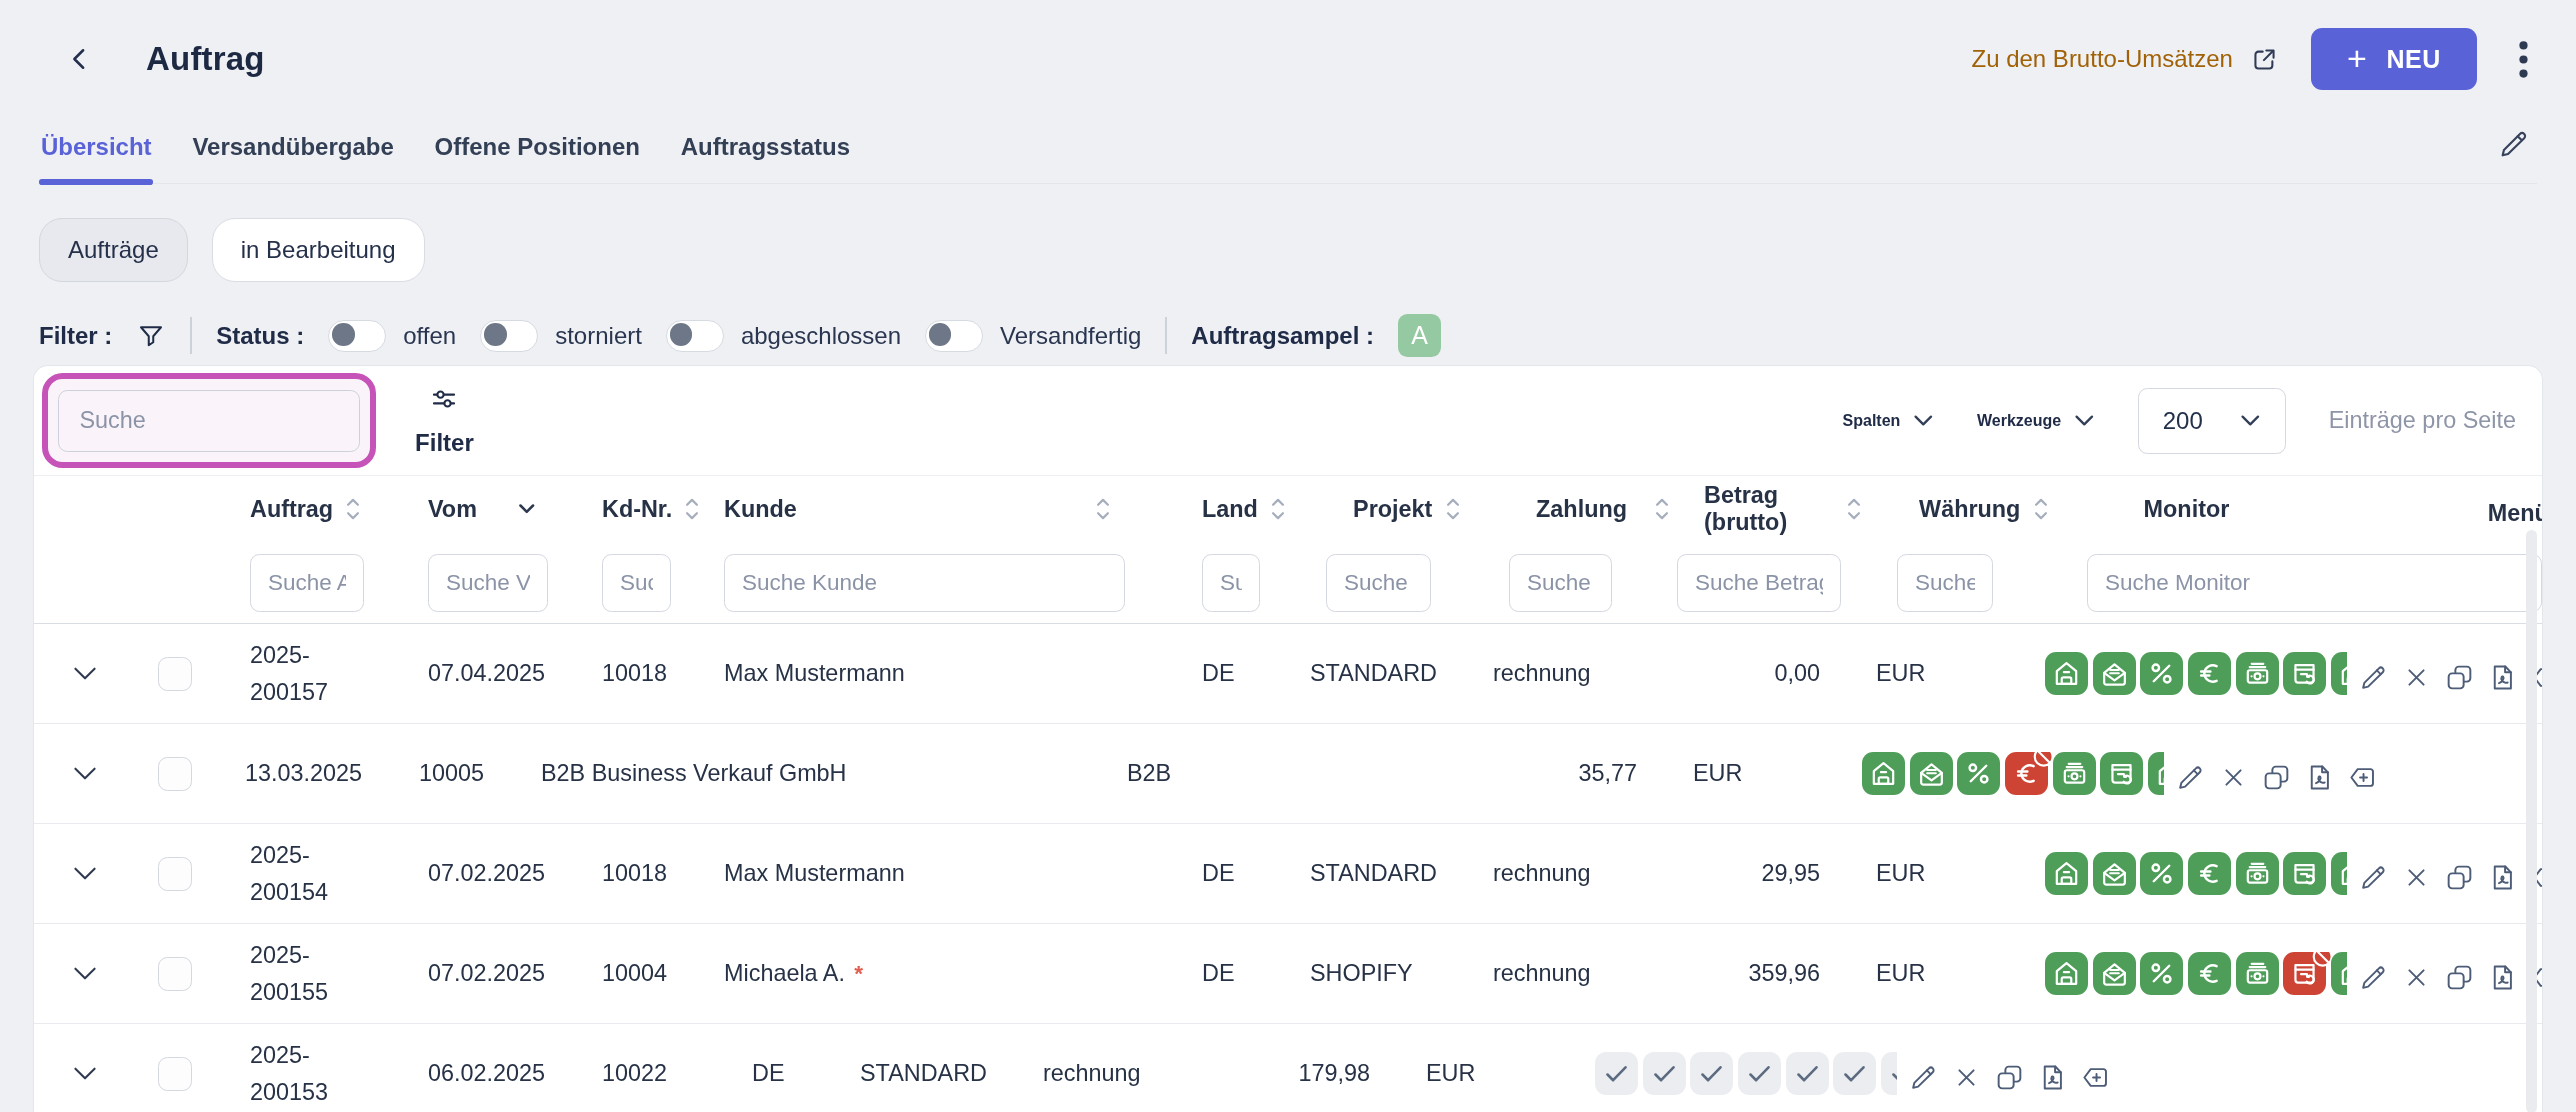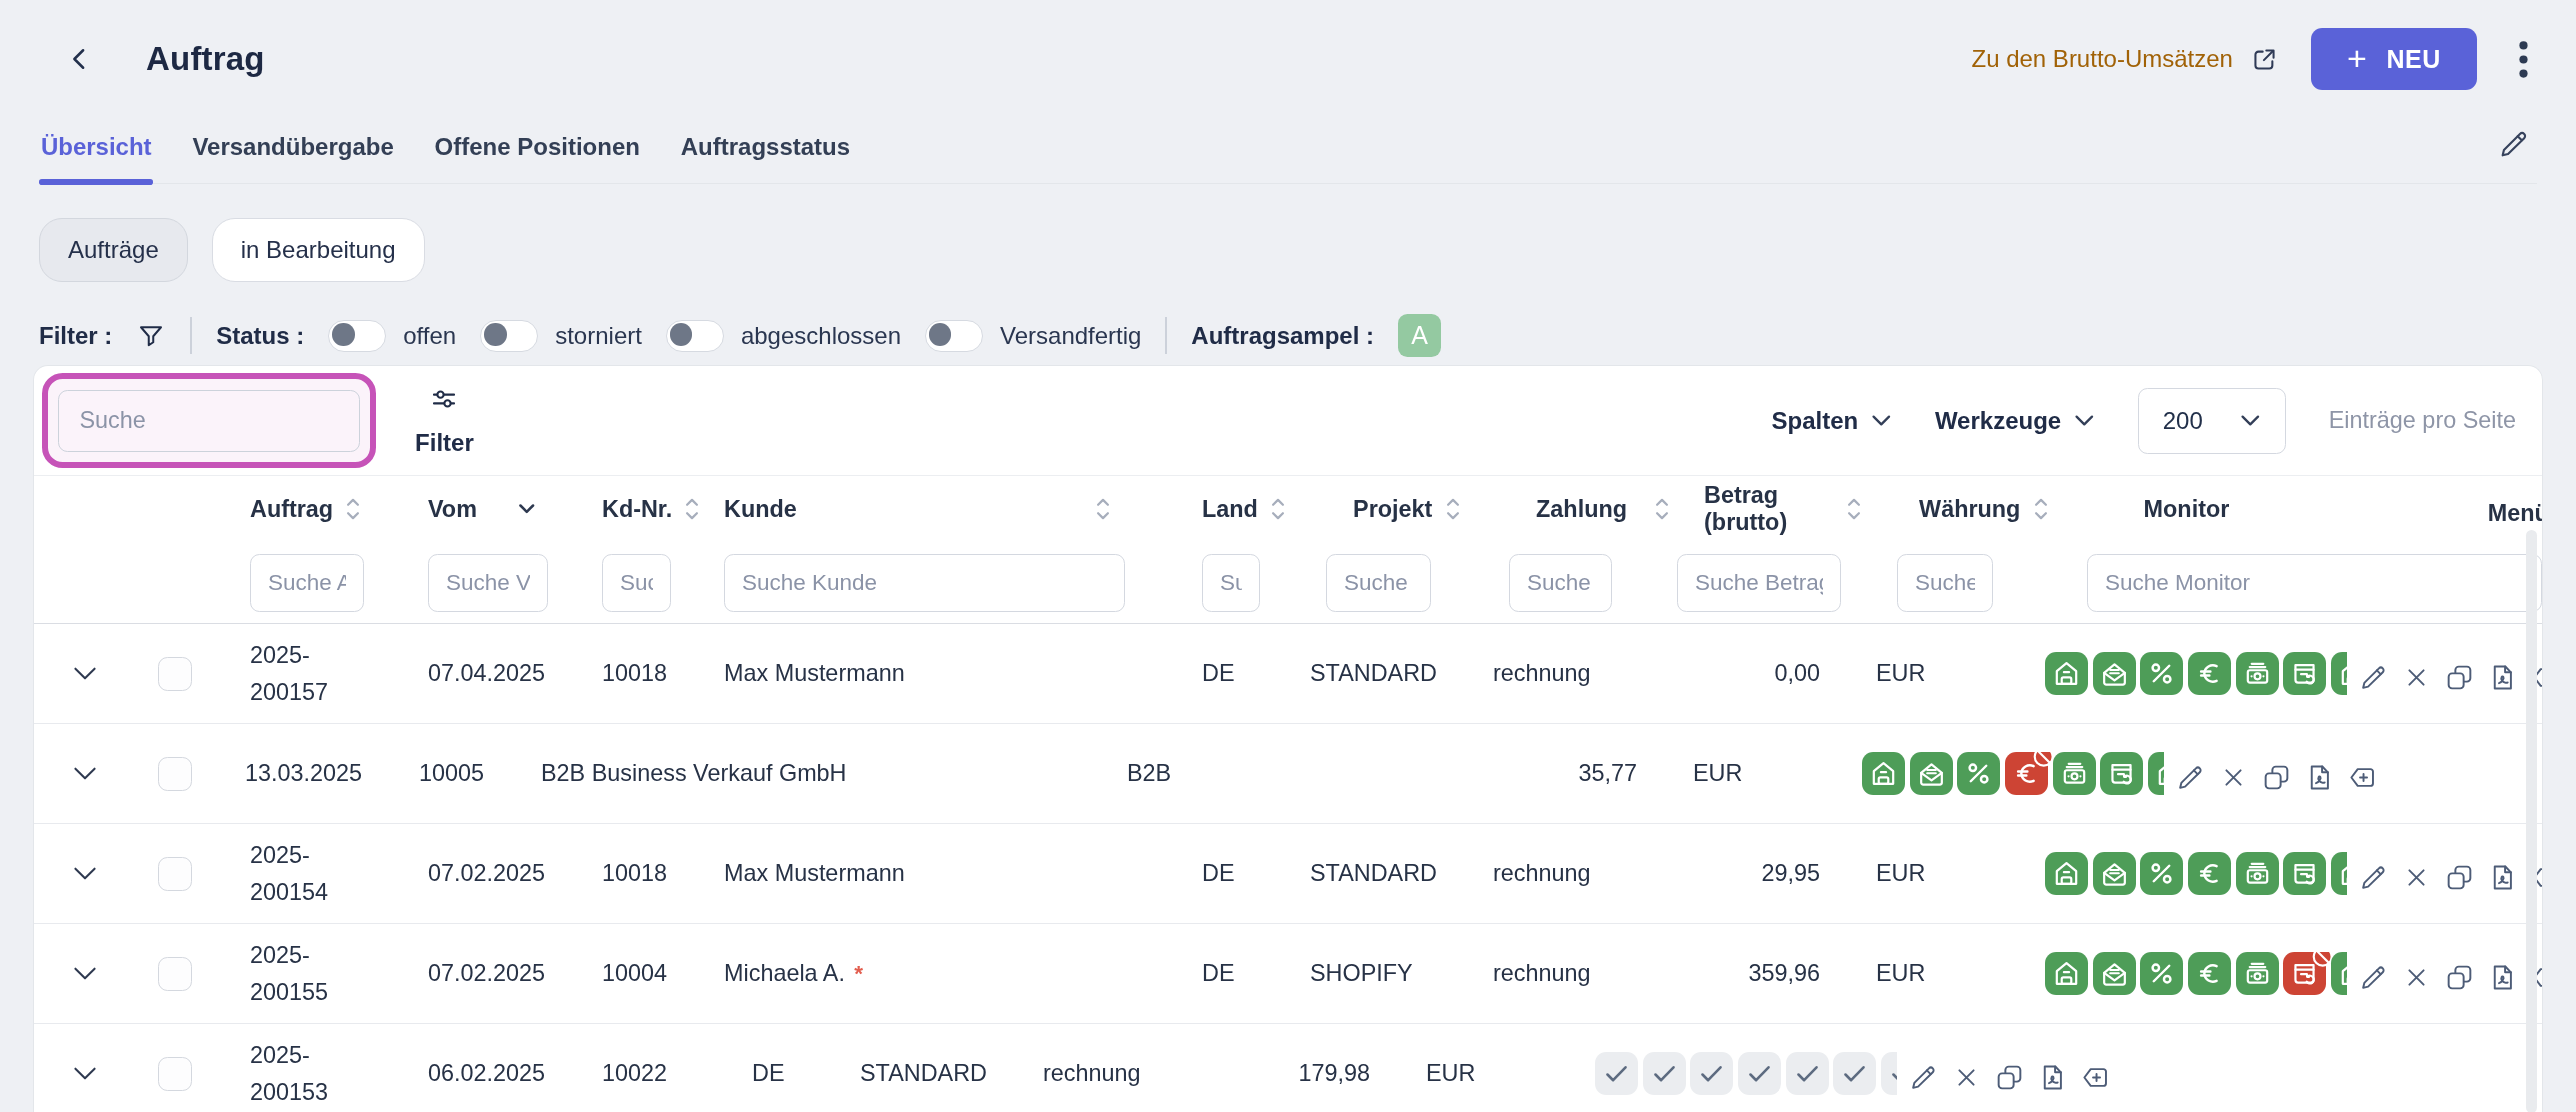--- a/index.html
+++ b/index.html
@@ -46,21 +46,21 @@
   
   .card { position:absolute; left:33px; right:33px; top:365px; bottom:0; background:#fff; border:1.9px solid #e3e6ea; border-bottom:none; border-radius:15px 15px 0 0; overflow:hidden; }
   .scrollbar { position:absolute; right:4.7px; top:164px; bottom:0; width:11.2px; background:#e9ebee; border-radius:5.6px; z-index:6; }
 
   .toolbar { display:flex; align-items:center; height:109px; padding:0 26px 0 7.5px; }
   .hl-ring { border:6.6px solid #c653b8; border-radius:20.6px; background:rgba(198,83,184,.07); padding:10.3px; }
   .search-inp { width:302px; height:62px; border:1.9px solid #ccd2db; border-radius:9.4px; background:transparent; font-family:"Liberation Sans",sans-serif; font-size:23.4px; padding:0 20.6px; color:#273246; outline:none; }
   .search-inp::placeholder { color:#8b93a7; }
   .tb-filter { display:flex; align-items:center; gap:15px; margin-left:39px; font-size:24px; font-weight:700; color:#202c47; cursor:pointer;flex-direction:column; }
   .tb-right { margin-left:auto; display:flex; align-items:center; gap:43px; }
-  .dd { display:flex; align-items:center; gap:13px; font-size:24px; font-weight:600; color:#202c47; cursor:pointer; }
+  .dd { display:flex; align-items:center; gap:13px; font-size:16px; font-weight:600; color:#202c47; cursor:pointer; }
   .psel { display:flex; align-items:center; justify-content:space-between; width:148px; height:66px; border:1.9px solid #d4d8e0; border-radius:9.4px; padding:0 24px; font-size:24px; color:#22304a; cursor:pointer; }
   .entries { color:#8e95a7; font-size:23.4px; }
 
   .thead { display:flex; align-items:center; height:67px; border-top:1.9px solid #eceef1; font-weight:700; font-size:23.4px; color:#273246; }
   .sort { display:inline-flex; margin-left:11.2px; }
   .sort.sort-both svg { width:18px; height:28px; }
   .sort.sort-desc { margin-left:39px; }
   .sort.sort-desc svg { width:21.5px; height:14px; }
 
   .frow { display:flex; align-items:center; height:82px; border-bottom:1.9px solid #dadde3; }

